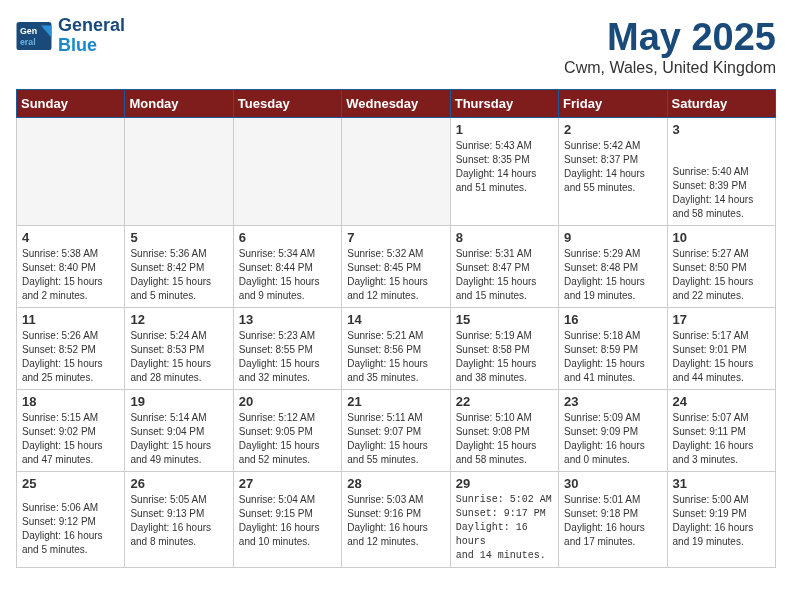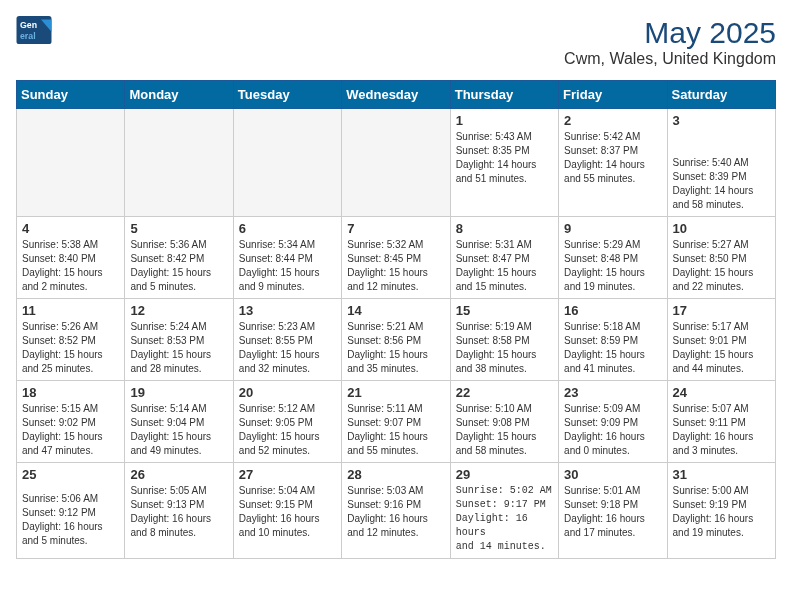--- a/index.html
+++ b/index.html
@@ -31,34 +31,34 @@
       color: #1a88cc;
     }
     .logo-icon {
       width: 36px;
       height: 28px;
     }
     .title-block {
       text-align: right;
     }
     .month-title {
-      font-size: 30px;
-      font-weight: normal;
+      font-size: 38px;
+      font-weight: bold;
       color: #1a4a7a;
     }
     .location {
       font-size: 16px;
       color: #333;
     }
     table {
       width: 100%;
       border-collapse: collapse;
     }
     th {
-      background: #0369a1;
+      background: #7f1d1d;
       color: #fff;
       font-size: 13px;
       font-weight: bold;
       padding: 6px 4px;
       text-align: left;
       border: 1px solid #1a5a9a;
     }
     td {
       vertical-align: top;
       border: 1px solid #ccc;
@@ -92,20 +92,24 @@
 <body>
 
 <div class="header">
   <div class="logo">
     <svg class="logo-icon" viewBox="0 0 40 32">
       <rect x="0" y="0" width="40" height="32" rx="3" fill="#1a4a7a"></rect>
       <polygon points="28,4 40,4 40,18" fill="#2a8fd4"></polygon>
       <text x="4" y="14" fill="white" font-size="10" font-weight="bold" font-family="Arial">Gen</text>
       <text x="4" y="26" fill="#6ab0e0" font-size="10" font-weight="bold" font-family="Arial">eral</text>
     </svg>
+    <div class="logo-text">
+      <div>General</div>
+      <div><span>Blue</span></div>
+    </div>
   </div>
   <div class="title-block">
     <div class="month-title">May 2025</div>
     <div class="location">Cwm, Wales, United Kingdom</div>
   </div>
 </div>
 
 <table>
   <thead>
     <tr>

